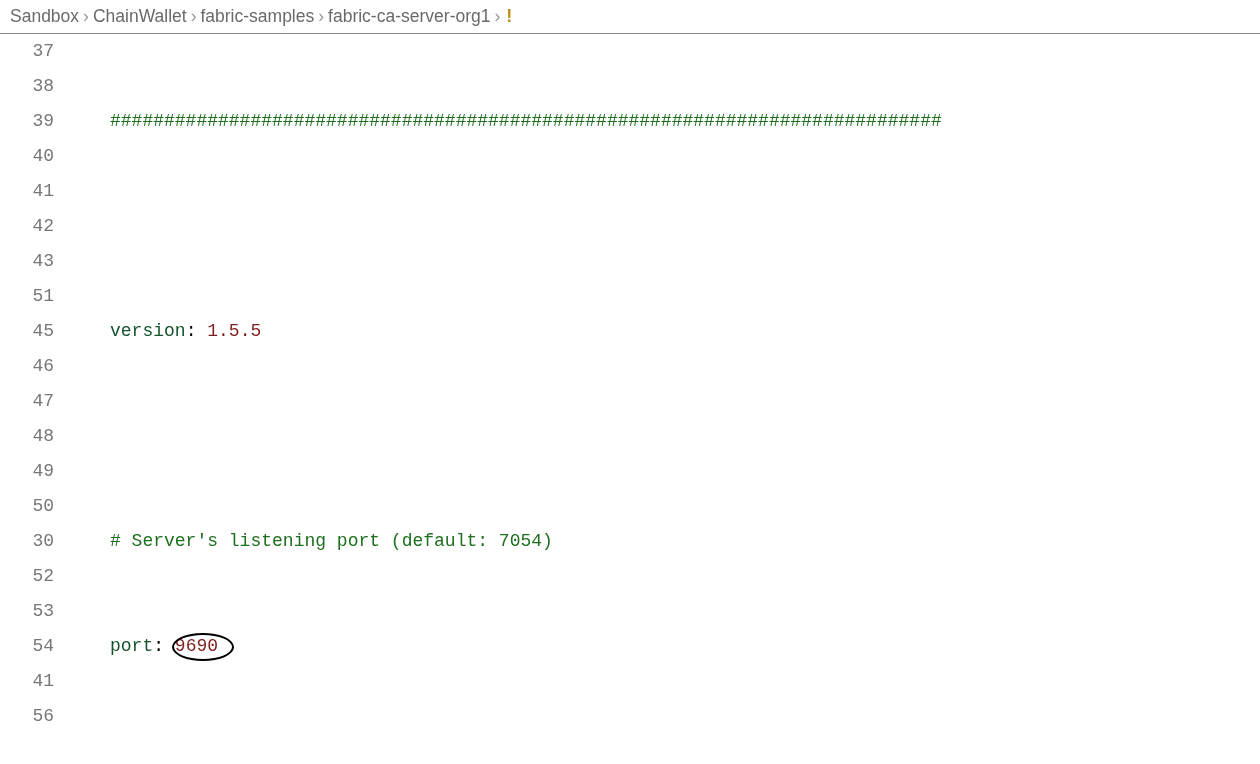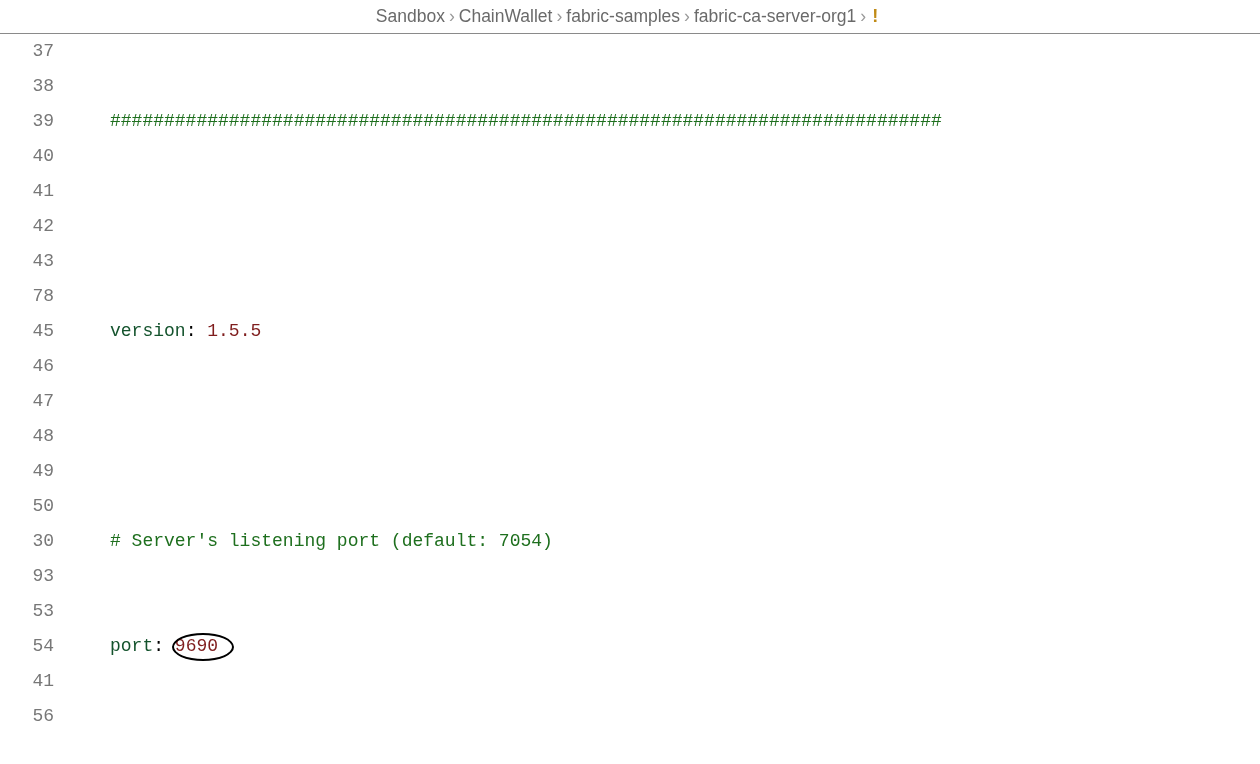--- a/index.html
+++ b/index.html
@@ -1,15 +1,15 @@
 <!DOCTYPE html>
 <html><head>
   <meta charset="utf-8">
   <style>
-    * { margin: 0; padding: 0; box-sizing: border-box; justify-content: center; }
+    * { margin: 0; padding: 0; box-sizing: border-box; }
     body {
       font-family: "Segoe UI", -apple-system, BlinkMacSystemFont, sans-serif;
       background: #ffffff;
       color: #333;
       width: 1260px;
       height: 764px;
       overflow: hidden;
     }
     .breadcrumb {
       padding: 6px 10px;
@@ -84,29 +84,29 @@
 
 <div class="code-area">
   <div class="gutter">
     <div>37</div>
     <div>38</div>
     <div>39</div>
     <div>40</div>
     <div>41</div>
     <div>42</div>
     <div>43</div>
-    <div>78</div>
+    <div>51</div>
     <div>45</div>
     <div>46</div>
     <div>47</div>
     <div>48</div>
     <div>49</div>
     <div>50</div>
     <div>30</div>
-    <div>93</div>
+    <div>52</div>
     <div>53</div>
     <div>54</div>
     <div>41</div>
     <div>56</div>
   </div>
 
   <div class="code">
     <div class="line"><span class="tok-comment">#############################################################################</span></div>
     <div class="line"></div>
     <div class="line"><span class="tok-key">version</span><span class="tok-punct">:</span> <span class="tok-number">1.5.5</span></div>

